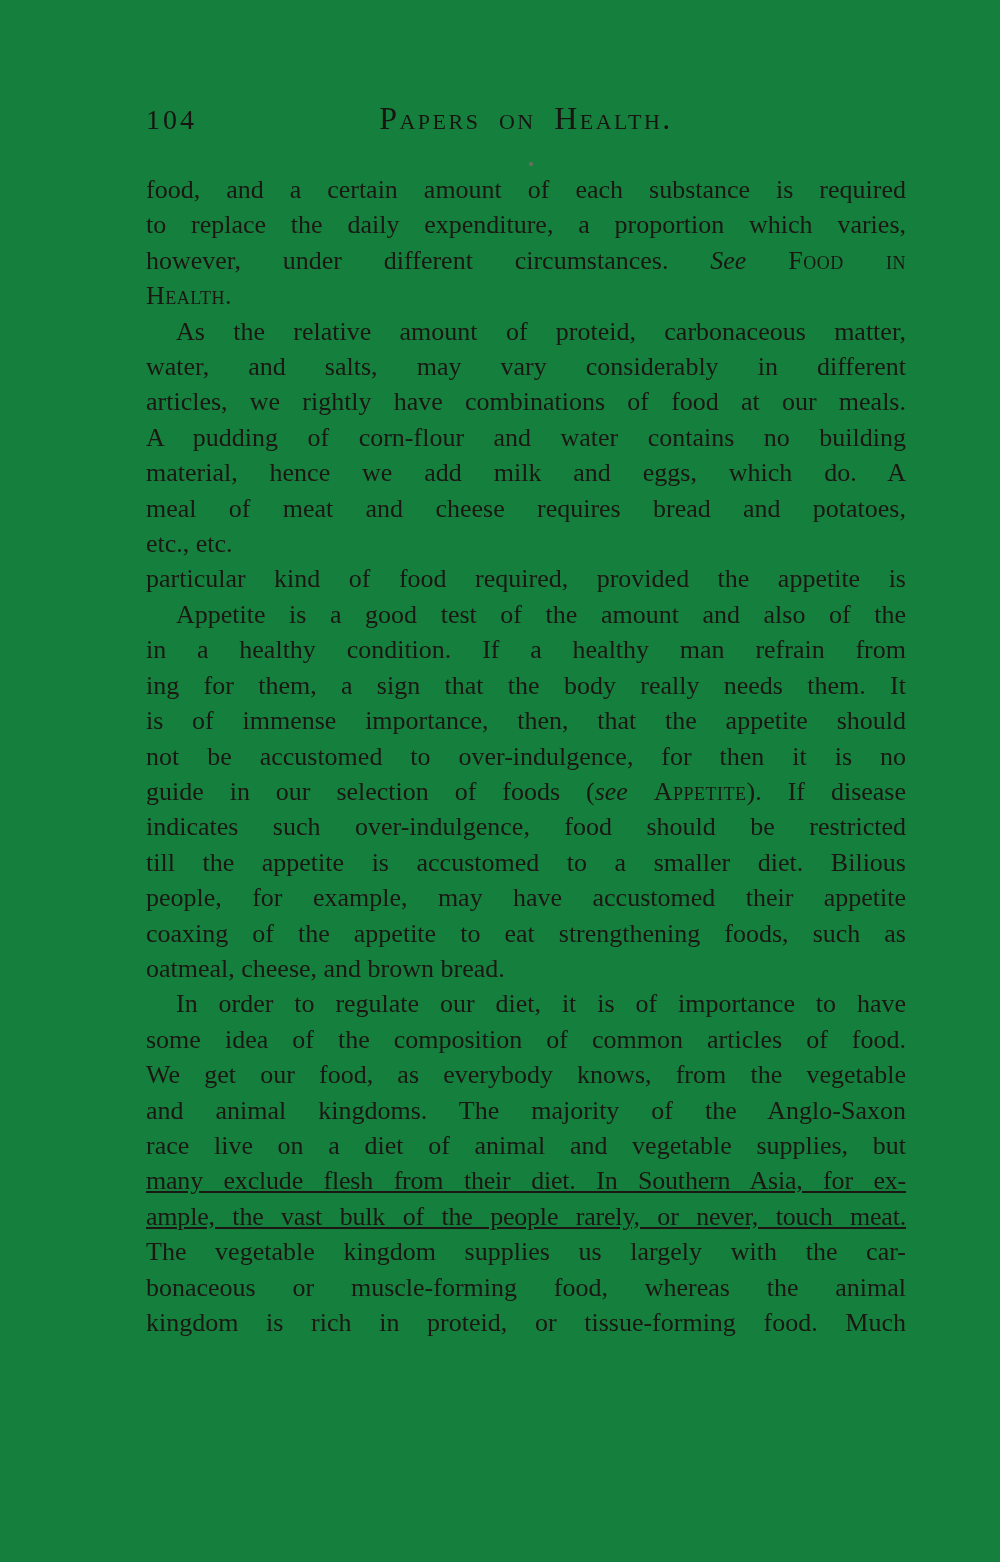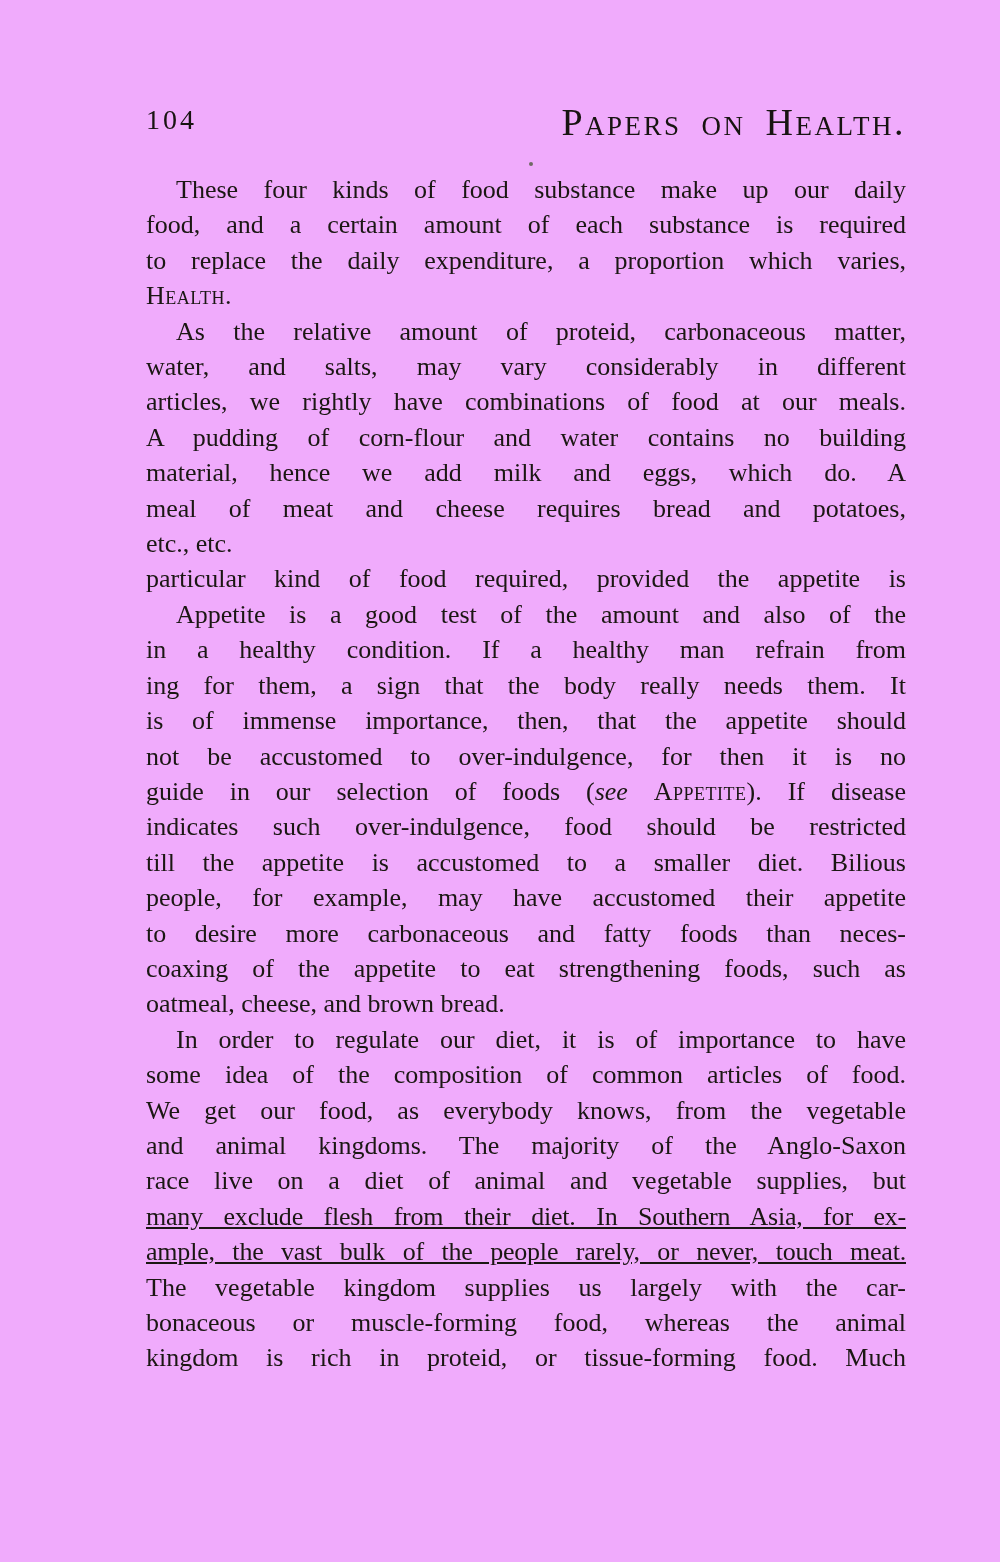--- a/index.html
+++ b/index.html
@@ -4,39 +4,39 @@
 <style>
   html, body { margin: 0; padding: 0; }
   body {
     width: 1000px; height: 1562px;
     background: #ffffff;
     font-family: "Liberation Serif", "DejaVu Serif", serif;
   }
   .page {
     position: relative;
     width: 1000px; height: 1562px;
-    background: #f0abfc;
+    background: #15803d;
     color: #1b1713;
     overflow: hidden;
   }
   .running-head {
     position: absolute;
     left: 146px; top: 100px;
     width: 760px; height: 42px;
   }
   .pagenum {
     position: absolute; left: 0; top: 4px;
     font-size: 28px; letter-spacing: 3px;
     color: #181411;
   }
   .running-title {
     position: absolute; left: 0; right: 0; top: 0;
-    text-align: right;
+    text-align: center;
     font-variant: small-caps;
-    font-size: 38px;
+    font-size: 32px;
     letter-spacing: 2.5px;
     word-spacing: 8px;
     color: #181411;
   }
   .speck {
     position: absolute;
     left: 529px; top: 162px;
     width: 4px; height: 4px;
     background: #6f6a64;
     border-radius: 50%;
@@ -63,23 +63,23 @@
 <body>
 
 <div class="page">
   <header class="running-head">
     <span class="pagenum">104</span>
     <span class="running-title">Papers on Health.</span>
   </header>
   <div class="speck"></div>
   <main class="body-text">
       <div>
-        <div class="line indent"><span>These four kinds of food substance make up our daily</span></div>
         <div class="line"><span>food, and a certain amount of each substance is required</span></div>
         <div class="line"><span>to replace the daily expenditure, a proportion which varies,</span></div>
+        <div class="line"><span>however, under different circumstances. </span><span class="it">See </span><span class="sc">Food in</span></div>
         <div class="line noj"><span class="sc">Health.</span></div>
       </div>
       <div>
         <div class="line indent"><span>As the relative amount of proteid, carbonaceous matter,</span></div>
         <div class="line"><span>water, and salts, may vary considerably in different</span></div>
         <div class="line"><span>articles, we rightly have combinations of food at our meals.</span></div>
         <div class="line"><span>A pudding of corn-flour and water contains no building</span></div>
         <div class="line"><span>material, hence we add milk and eggs, which do. A</span></div>
         <div class="line"><span>meal of meat and cheese requires bread and potatoes,</span></div>
         <div class="line noj"><span>etc., etc.</span></div>
@@ -88,21 +88,20 @@
         <div class="line"><span>particular kind of food required, provided the appetite is</span></div>
         <div class="line indent"><span>Appetite is a good test of the amount and also of the</span></div>
         <div class="line"><span>in a healthy condition. If a healthy man refrain from</span></div>
         <div class="line"><span>ing for them, a sign that the body really needs them. It</span></div>
         <div class="line"><span>is of immense importance, then, that the appetite should</span></div>
         <div class="line"><span>not be accustomed to over-indulgence, for then it is no</span></div>
         <div class="line"><span>guide in our selection of foods (</span><span class="it">see </span><span class="sc">Appetite</span><span>). If disease</span></div>
         <div class="line"><span>indicates such over-indulgence, food should be restricted</span></div>
         <div class="line"><span>till the appetite is accustomed to a smaller diet. Bilious</span></div>
         <div class="line"><span>people, for example, may have accustomed their appetite</span></div>
-        <div class="line"><span>to desire more carbonaceous and fatty foods than neces-</span></div>
         <div class="line"><span>coaxing of the appetite to eat strengthening foods, such as</span></div>
         <div class="line noj"><span>oatmeal, cheese, and brown bread.</span></div>
       </div>
       <div>
         <div class="line indent"><span>In order to regulate our diet, it is of importance to have</span></div>
         <div class="line"><span>some idea of the composition of common articles of food.</span></div>
         <div class="line"><span>We get our food, as everybody knows, from the vegetable</span></div>
         <div class="line"><span>and animal kingdoms. The majority of the Anglo-Saxon</span></div>
         <div class="line"><span>race live on a diet of animal and vegetable supplies, but</span></div>
         <div class="line tight"><span>many exclude flesh from their diet. In Southern Asia, for ex-</span></div>

